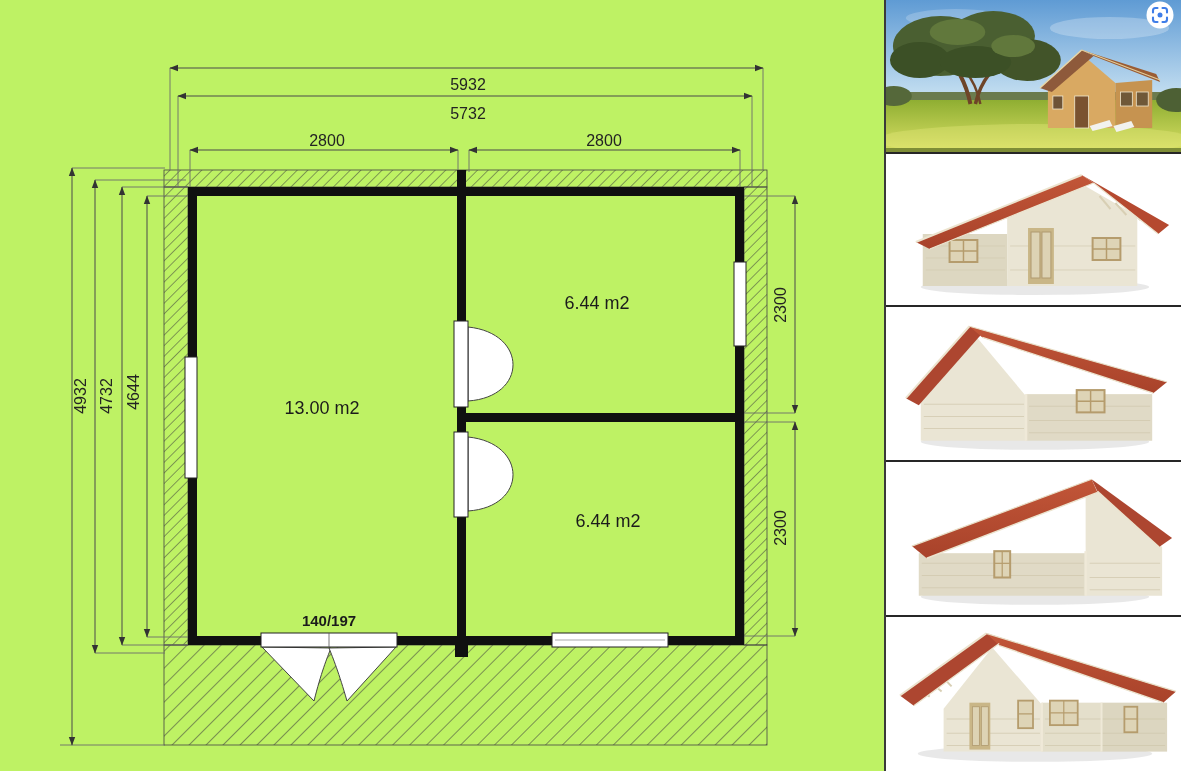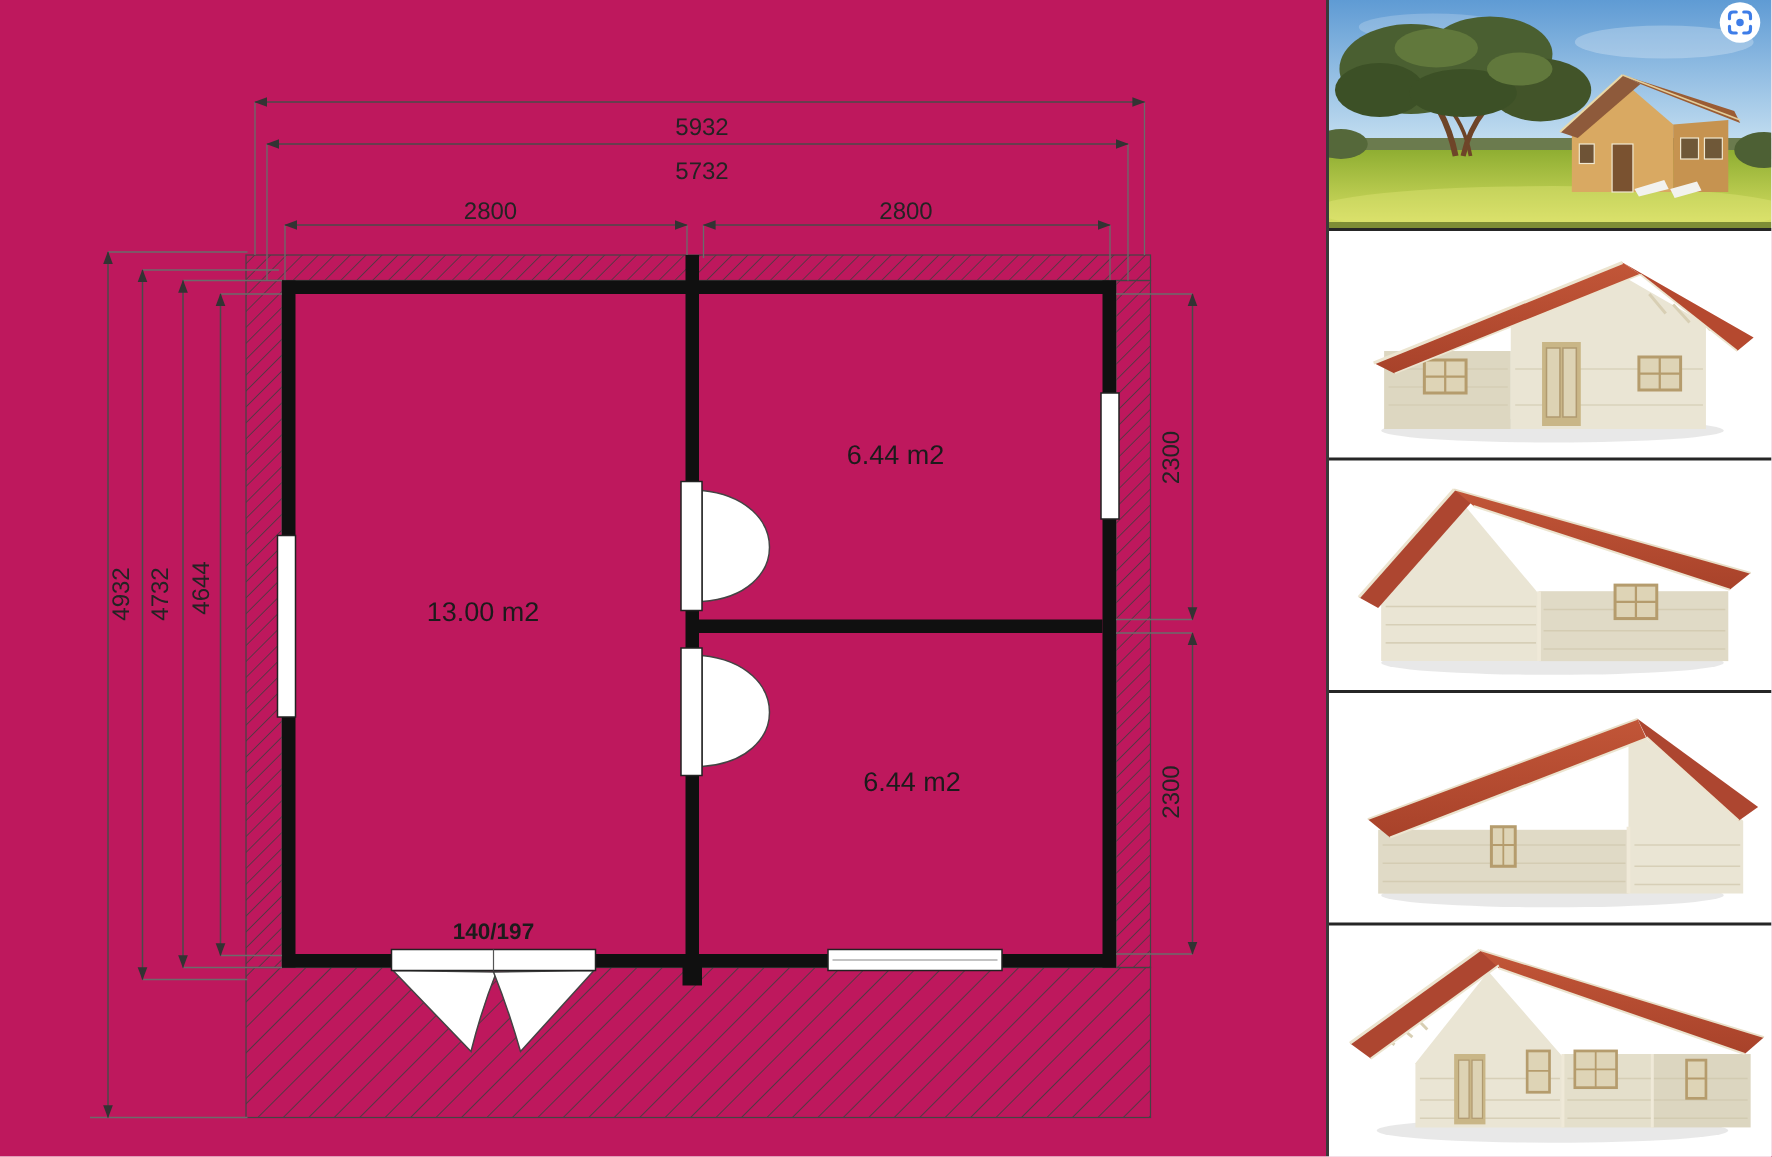--- a/index.html
+++ b/index.html
@@ -1,18 +1,18 @@
 <!DOCTYPE html>
 <html><head>
 <meta charset="utf-8">
 <style>
   html,body{margin:0;padding:0;background:#fff;}
   body{width:1181px;height:771px;position:relative;overflow:hidden;
        font-family:"Liberation Sans",sans-serif;}
-  .plan-area{position:absolute;left:0;top:0;width:884px;height:771px;background:#be185d;}
+  .plan-area{position:absolute;left:0;top:0;width:884px;height:771px;background:#bef264;}
   .plan-area svg{display:block;width:884px;height:771px;}
   .sidebar{position:absolute;left:884px;top:0;width:297px;height:771px;
            background:#fff;border-left:2px solid #3a3a3a;box-sizing:border-box;}
   .panel{position:relative;width:100%;box-sizing:border-box;overflow:hidden;background:#fff;cursor:pointer;}
   .panel svg{display:block;width:100%;height:100%;}
   .p-photo{height:152px;}
   .p-r1{height:153px;border-top:2px solid #262626;}
   .p-r2{height:155px;border-top:2px solid #262626;}
   .p-r3{height:155px;border-top:2px solid #262626;}
   .p-r4{height:156px;border-top:2px solid #262626;}

